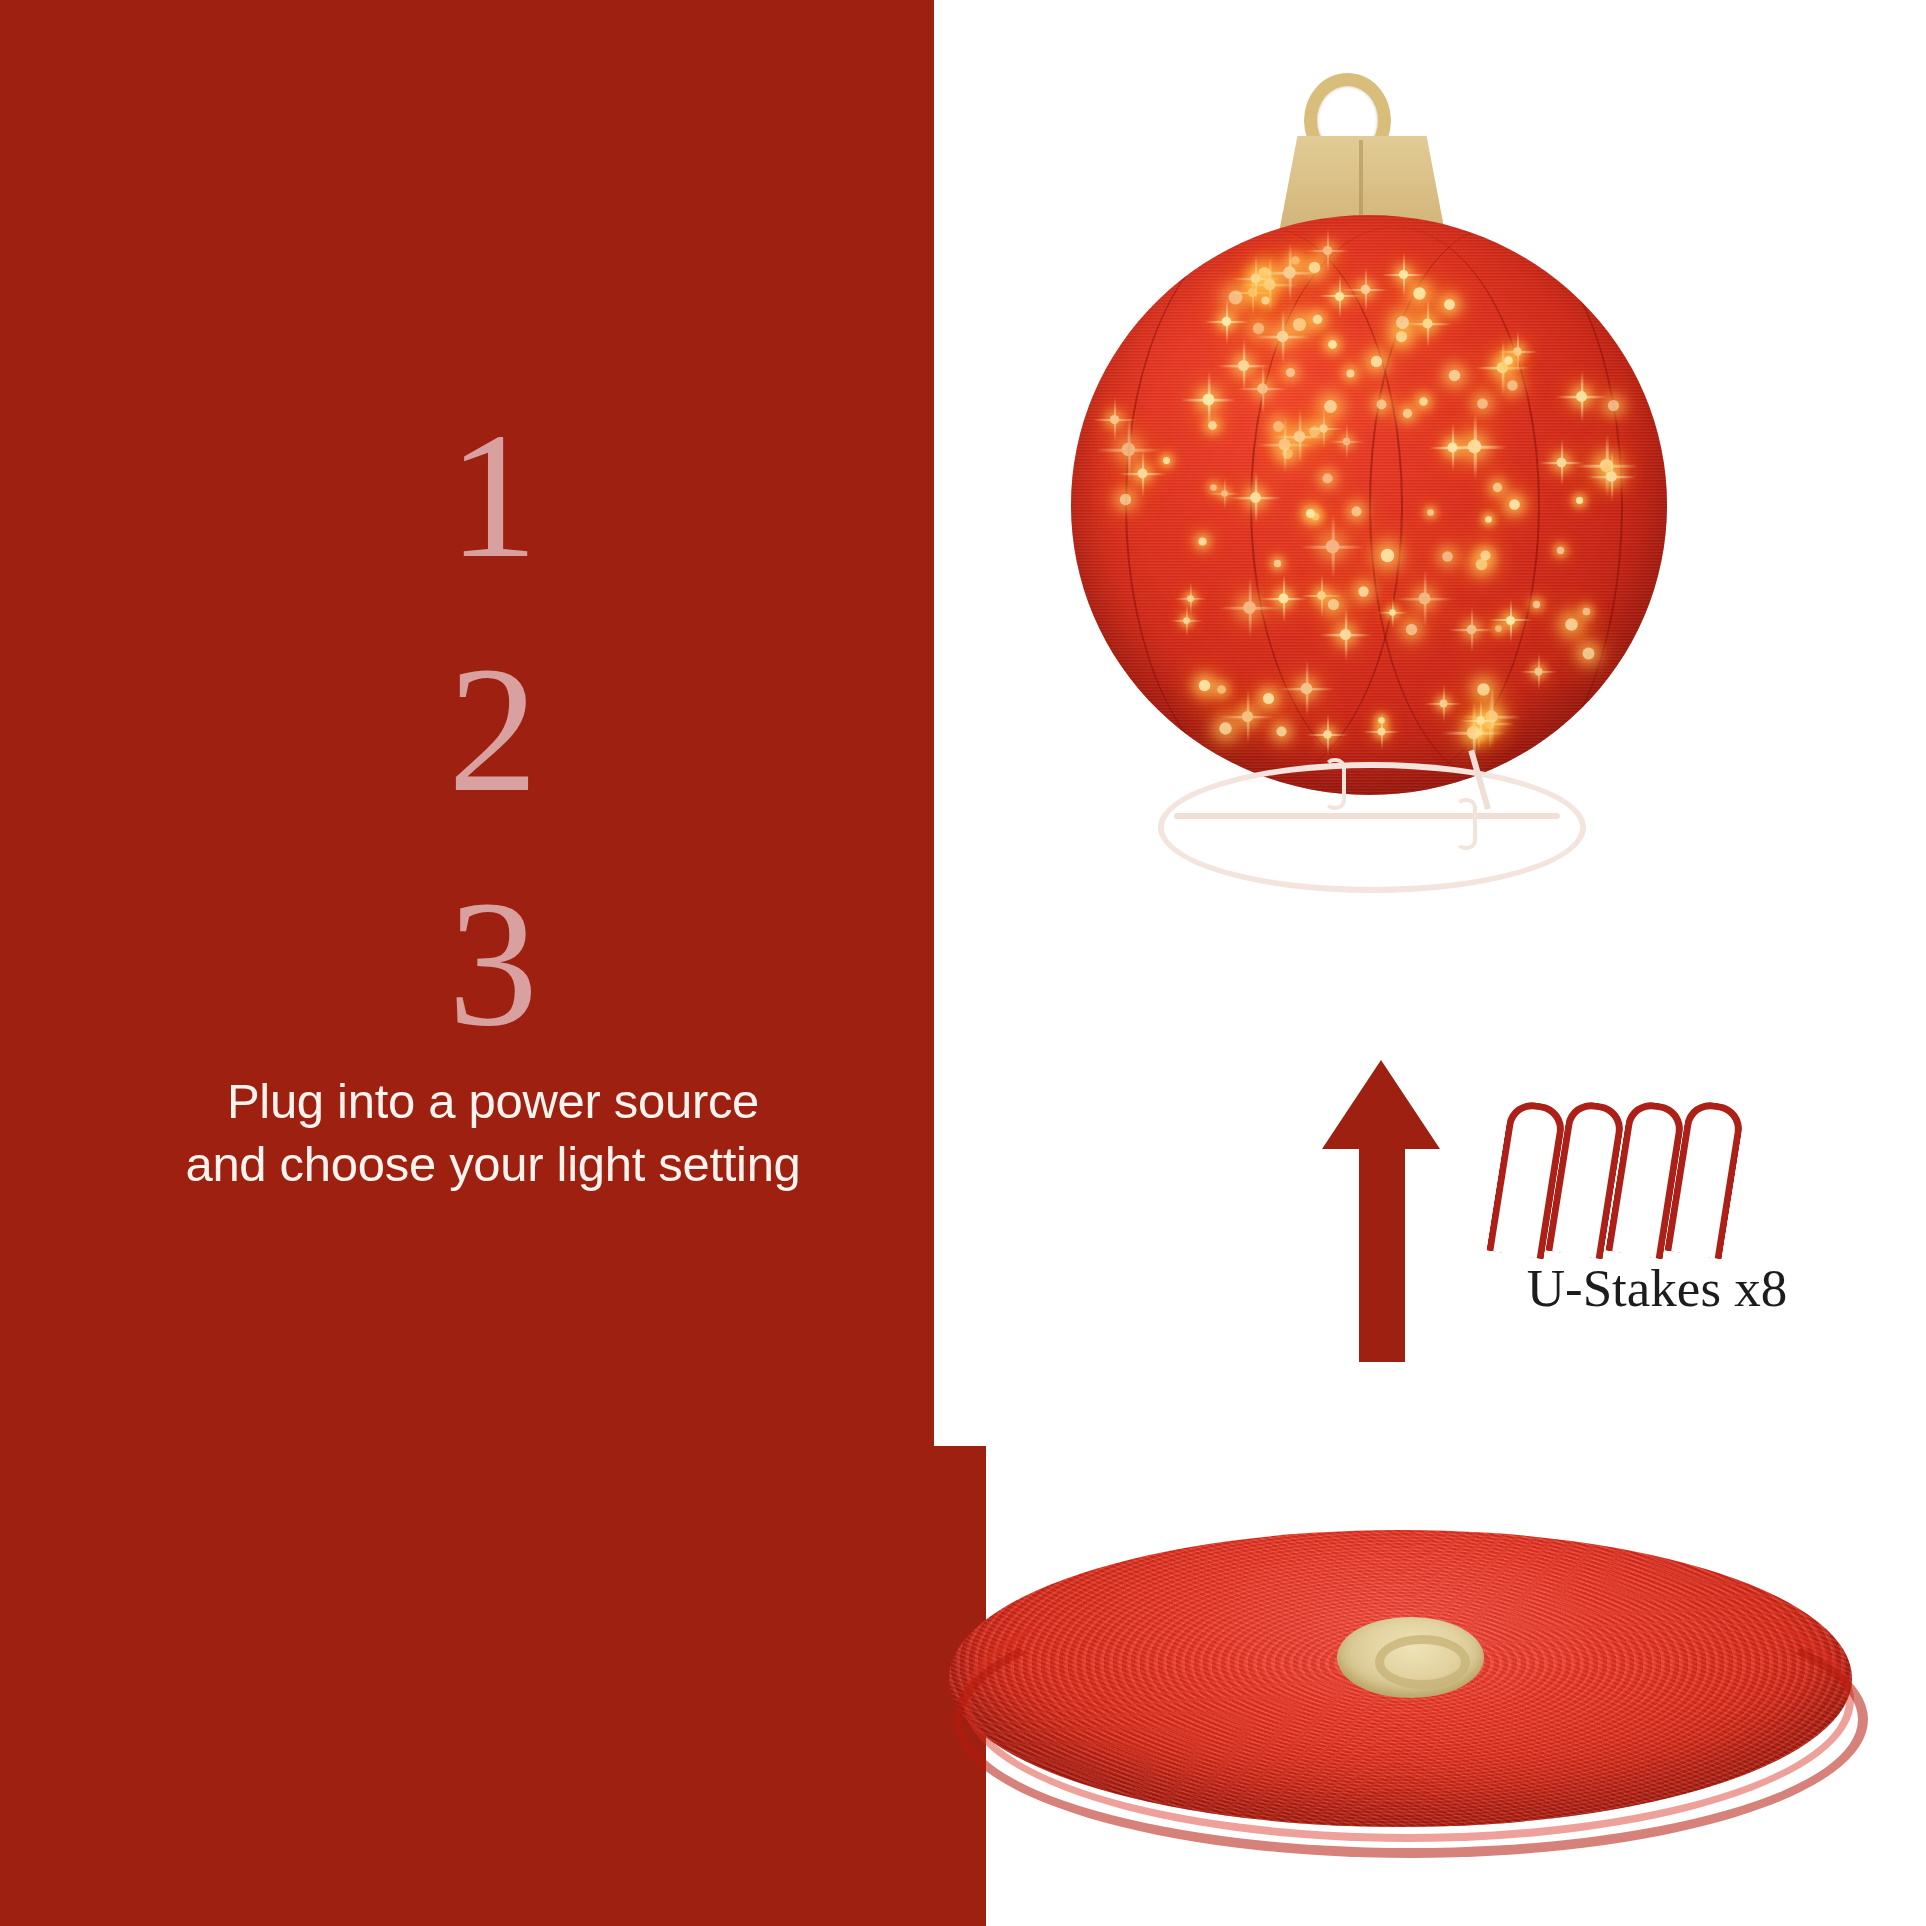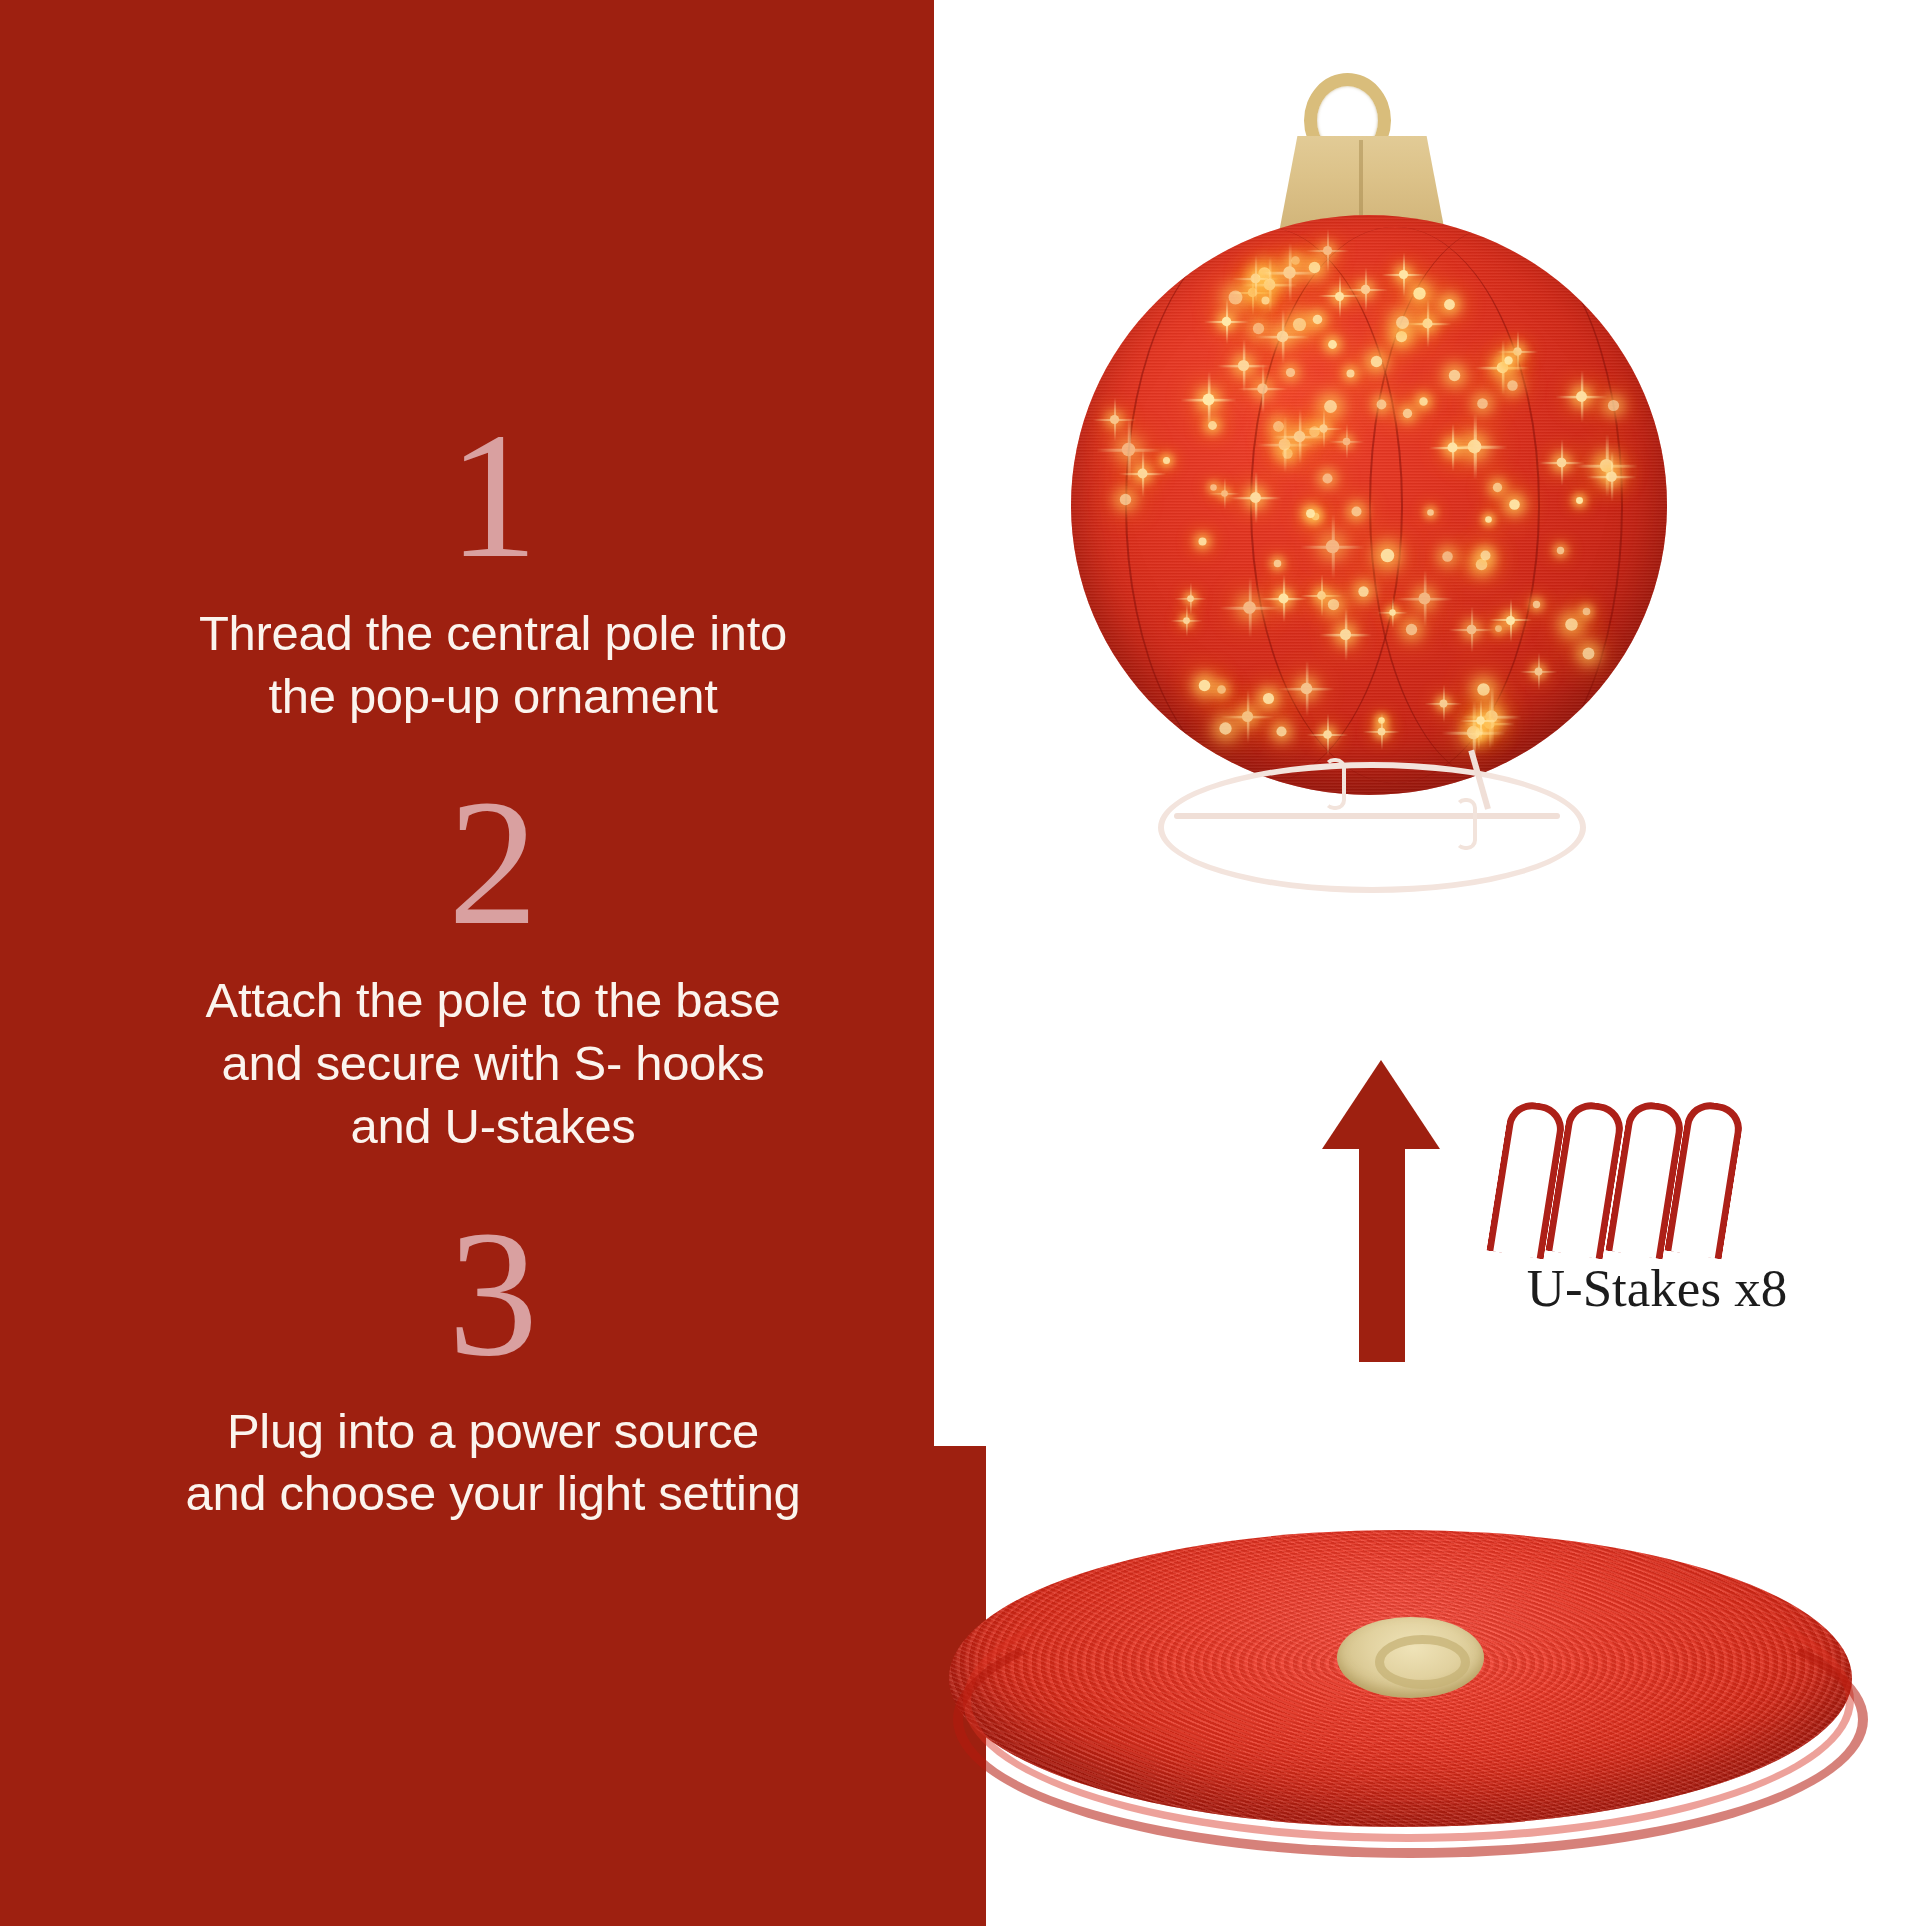--- a/index.html
+++ b/index.html
@@ -365,29 +365,24 @@
 
 <div id="poster">
 
   <div class="left-panel">
 
 
     <div class="steps">
 
       <div class="step">
         <span class="step-num">1</span>
-        <span class="step-text">Thread the central pole into
-the pop-up ornament</span>
       </div>
 
       <div class="step">
         <span class="step-num">2</span>
-        <span class="step-text">Attach the pole to the base
-and secure with S- hooks
-and U-stakes</span>
       </div>
 
       <div class="step">
         <span class="step-num">3</span>
         <span class="step-text">Plug into a power source
 and choose your light setting</span>
       </div>
 
     </div>
   </div>

